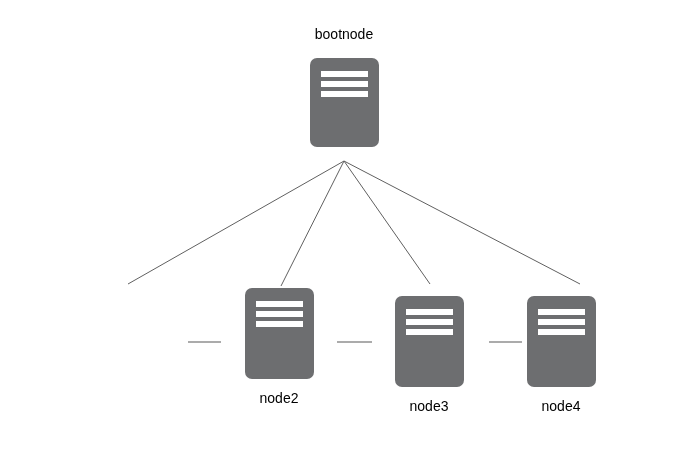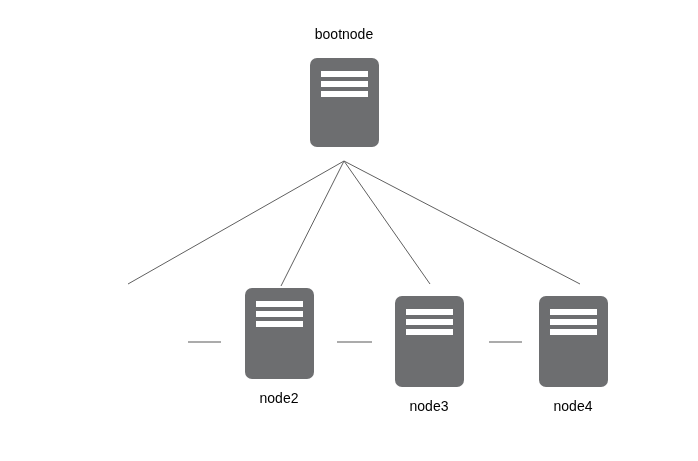--- a/index.html
+++ b/index.html
@@ -56,21 +56,21 @@
     width: 47px;
     height: 6px;
     background: #ffffff;
     flex: none;
   }
   
   .pos-bootnode { left: 284px; top: 24px; }
   .pos-node1 { left: 69px;  top: 296px; }
   .pos-node2 { left: 219px; top: 288px; }
   .pos-node3 { left: 369px; top: 296px; }
-  .pos-node4 { left: 513px; top: 296px; }
+  .pos-node4 { left: 501px; top: 296px; }
 </style>
 </head>
 <body>
 
 <div class="canvas">
 
   <svg class="edges-layer" width="698" height="461" viewBox="0 0 698 461" xmlns="http://www.w3.org/2000/svg">
 
     <line x1="344" y1="161" x2="128" y2="284" stroke="#606060" stroke-width="1"></line>
     <line x1="344" y1="161" x2="281" y2="286" stroke="#606060" stroke-width="1"></line>

